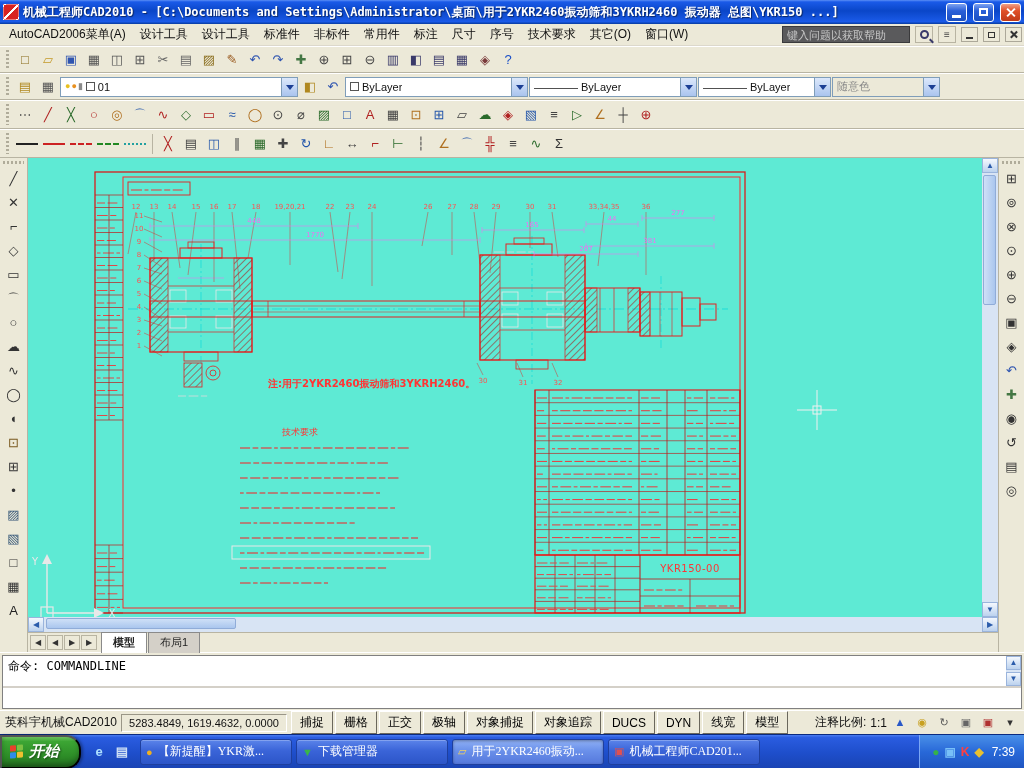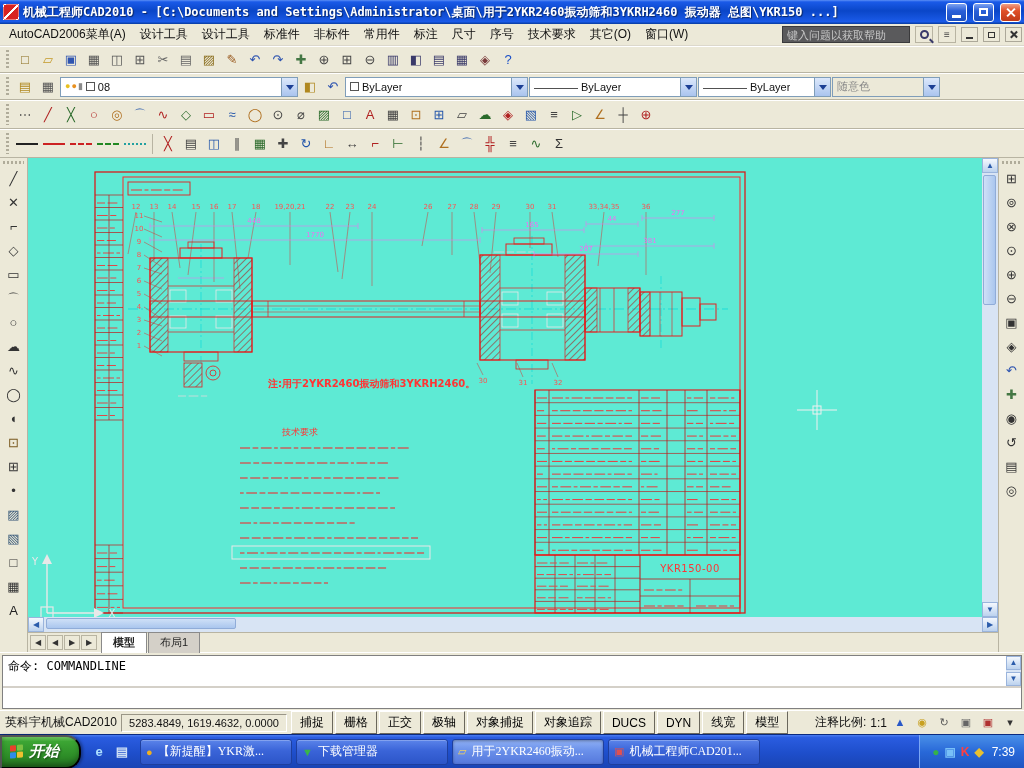--- a/index.html
+++ b/index.html
@@ -252,21 +252,21 @@
           <span class="g" style="color: rgb(85, 85, 85);">▦</span>
         </button>
     </span>
     <div class="combo" style="width:238px">
       <span class="icons">
         <span class="mini-ic" style="color: rgb(232, 192, 32);">●</span>
           <span class="mini-ic" style="color: rgb(232, 144, 32);">●</span>
           <span class="mini-ic" style="color: rgb(138, 138, 138);">▮</span>
       </span>
       <span class="chip"></span>
-      <span class="val">08</span>
+      <span class="val">01</span>
       <span class="arrow"></span>
     </div>
     <span class="icons">
       <button class="tbtn">
           <span class="g" style="color: rgb(176, 136, 32);">◧</span>
         </button>
         <button class="tbtn">
           <span class="g" style="color: rgb(47, 85, 176);">↶</span>
         </button>
     </span>

